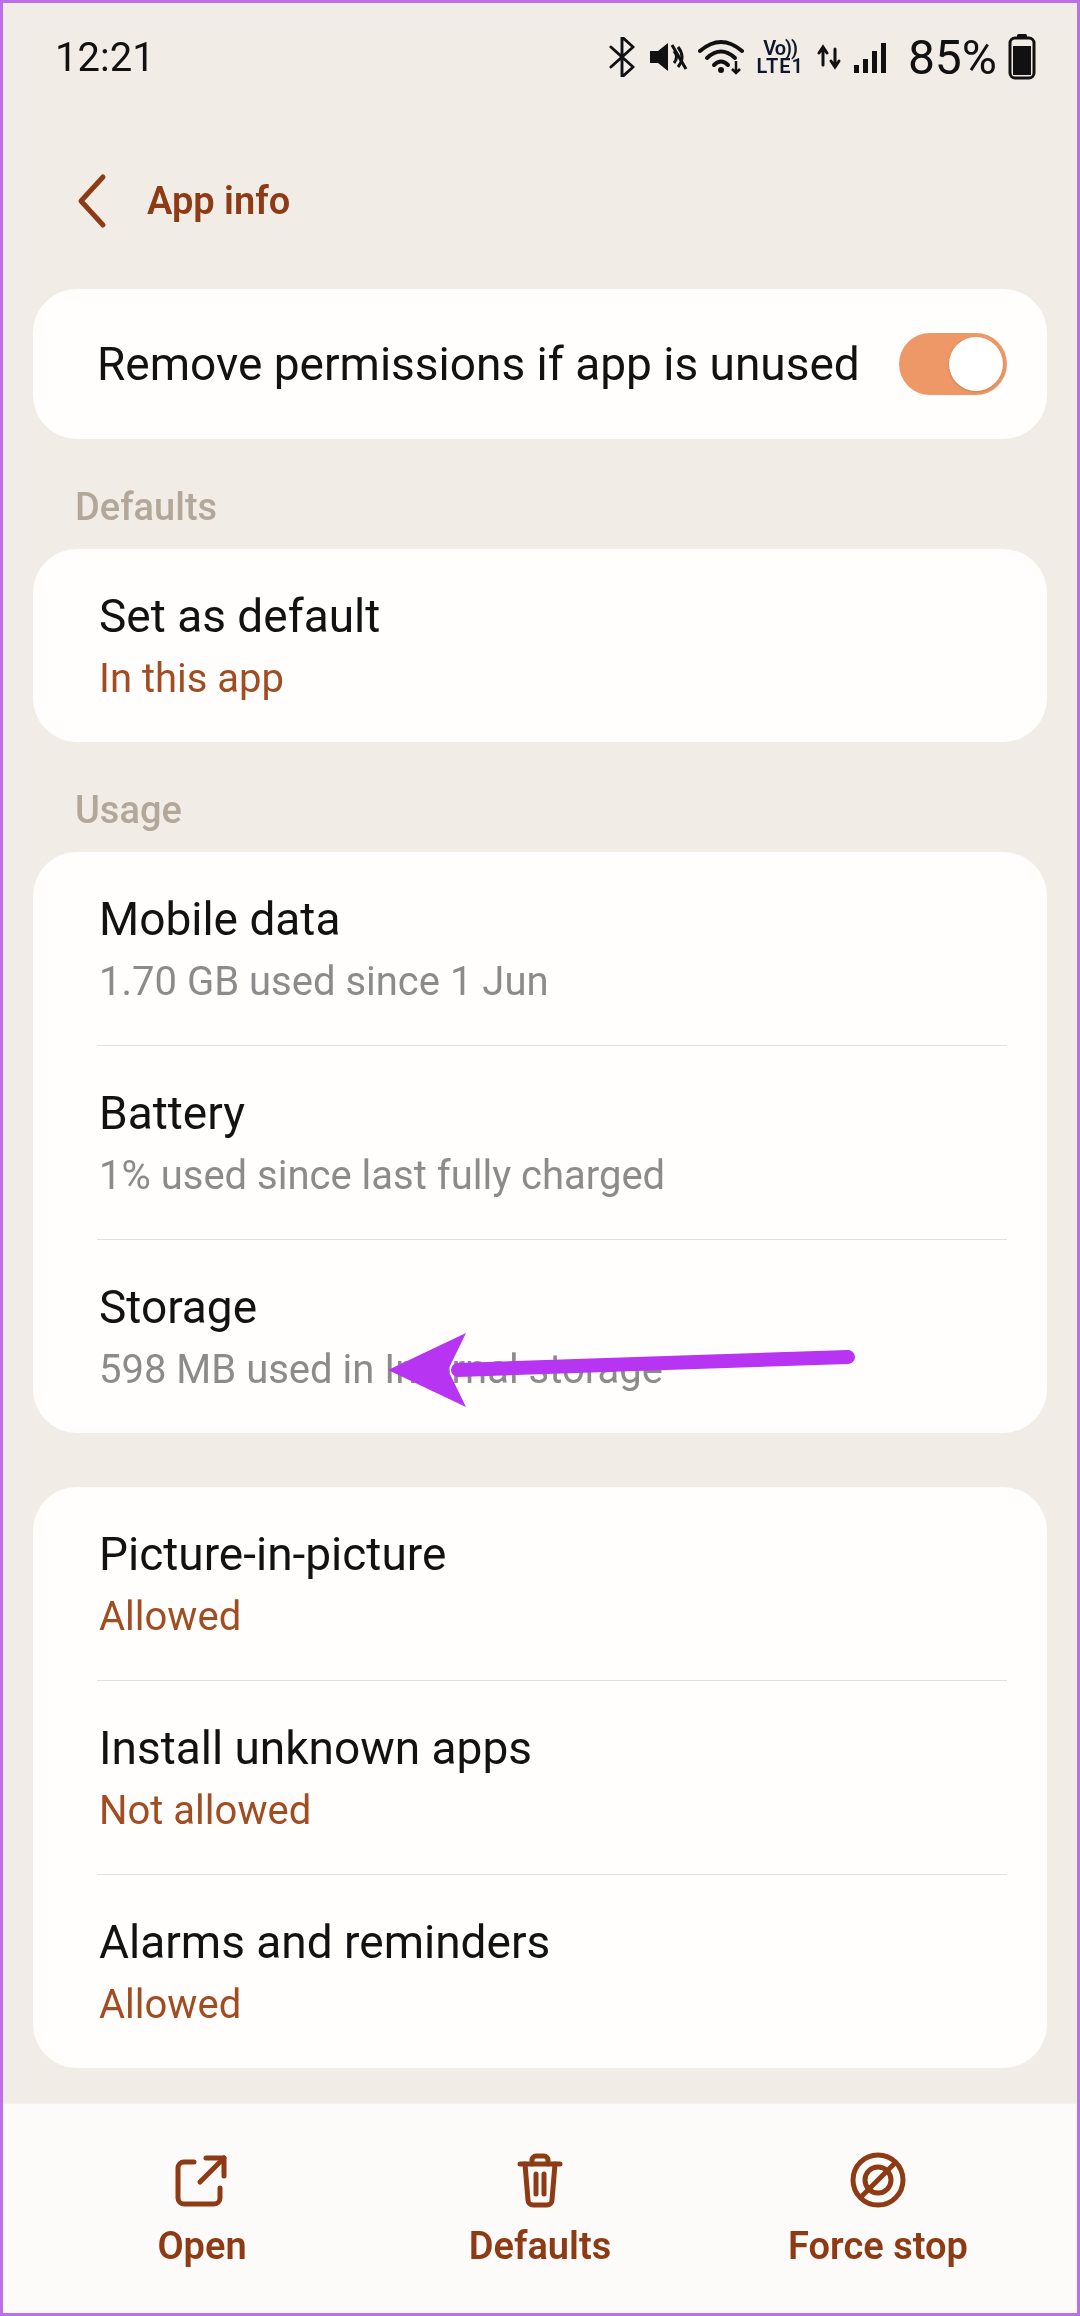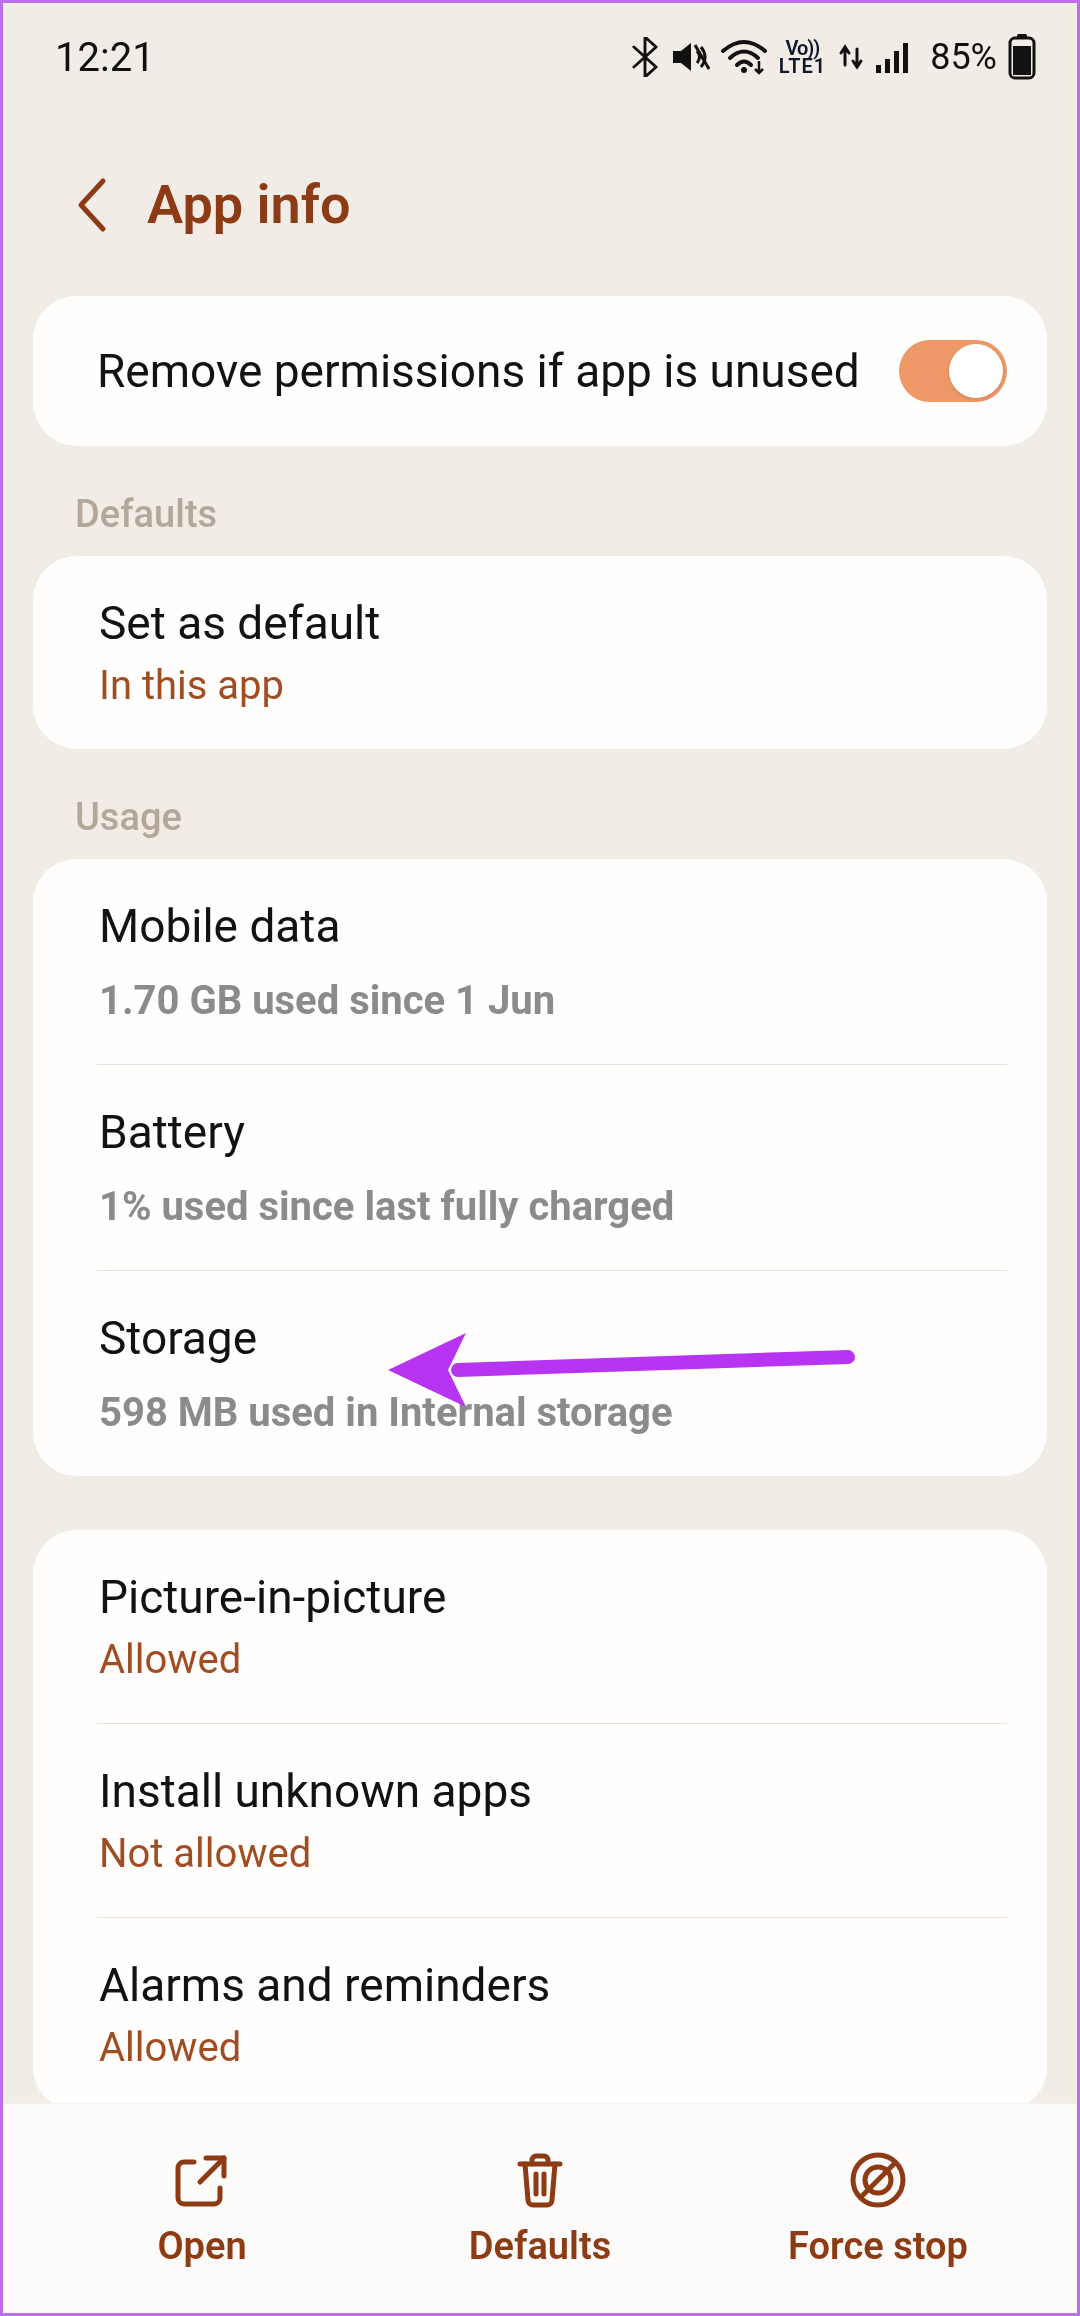--- a/index.html
+++ b/index.html
@@ -35,34 +35,34 @@
     font-size: 20px;
     line-height: 0.9;
     font-weight: 600;
     color: #0f172a;
     text-align: center;
     display: flex;
     flex-direction: column;
     margin: 0 2px;
   }
   .battery-pct {
-    font-size: 36px;
+    font-size: 48px;
     color: #111;
     margin-left: 6px;
   }
 
   
   .header {
     display: flex;
     align-items: center;
     gap: 38px;
     padding: 80px 0 60px 70px;
   }
   .header-title {
-    font-size: 54px;
+    font-size: 38px;
     font-weight: 600;
     color: #8d3b15;
   }
 
   
   .card {
     background: #fffefd;
     border-radius: 44px;
     margin: 0 30px;
     padding-left: 24px;
@@ -75,22 +75,22 @@
   }
   .row.col { flex-direction: column; align-items: flex-start; gap: 8px; padding: 40px 42px; }
   .row-title {
     font-size: 46px;
     color: #121212;
     font-weight: 400;
   }
   .row-sub-grey {
     font-size: 40px;
     color: #8b8b8b;
-    font-weight: 700;
-    margin-top: 16px;
+    font-weight: 400;
+    margin-top: 4px;
   }
   .row-sub-accent {
     font-size: 40px;
     color: #a14c21;
     font-weight: 400;
     margin-top: 4px;
   }
   .divider {
     height: 1px;
     background: #e4e0db;

